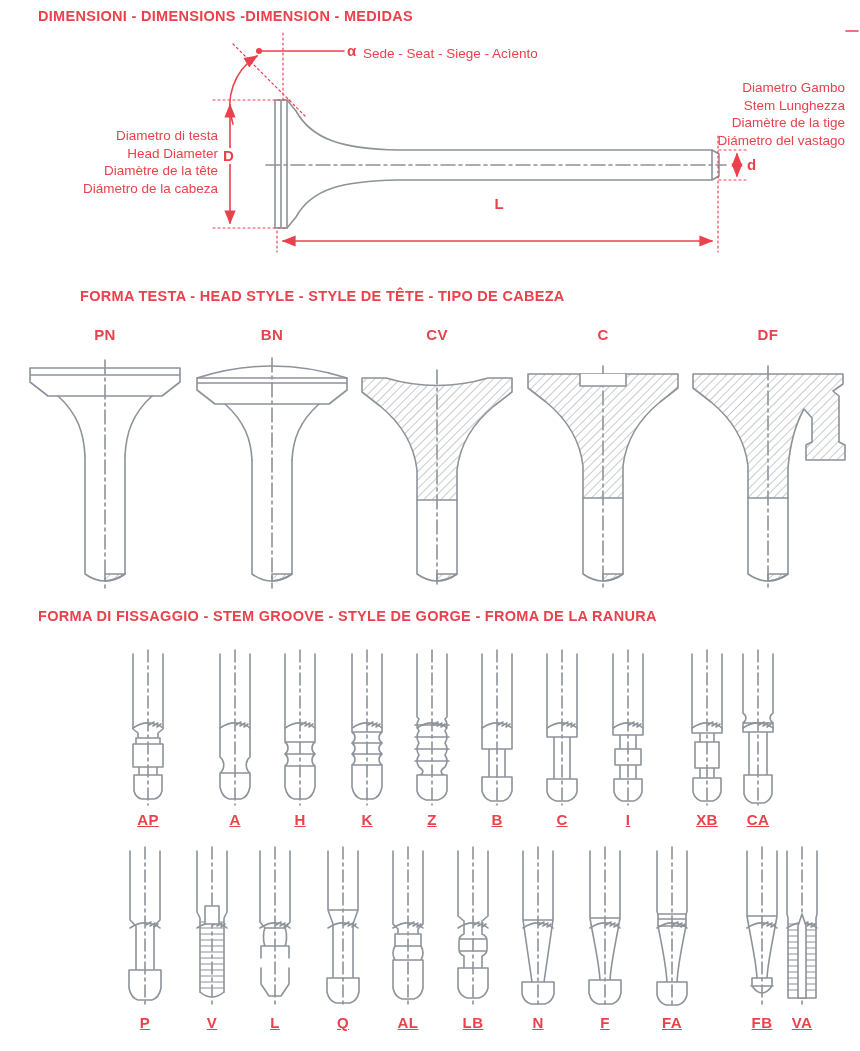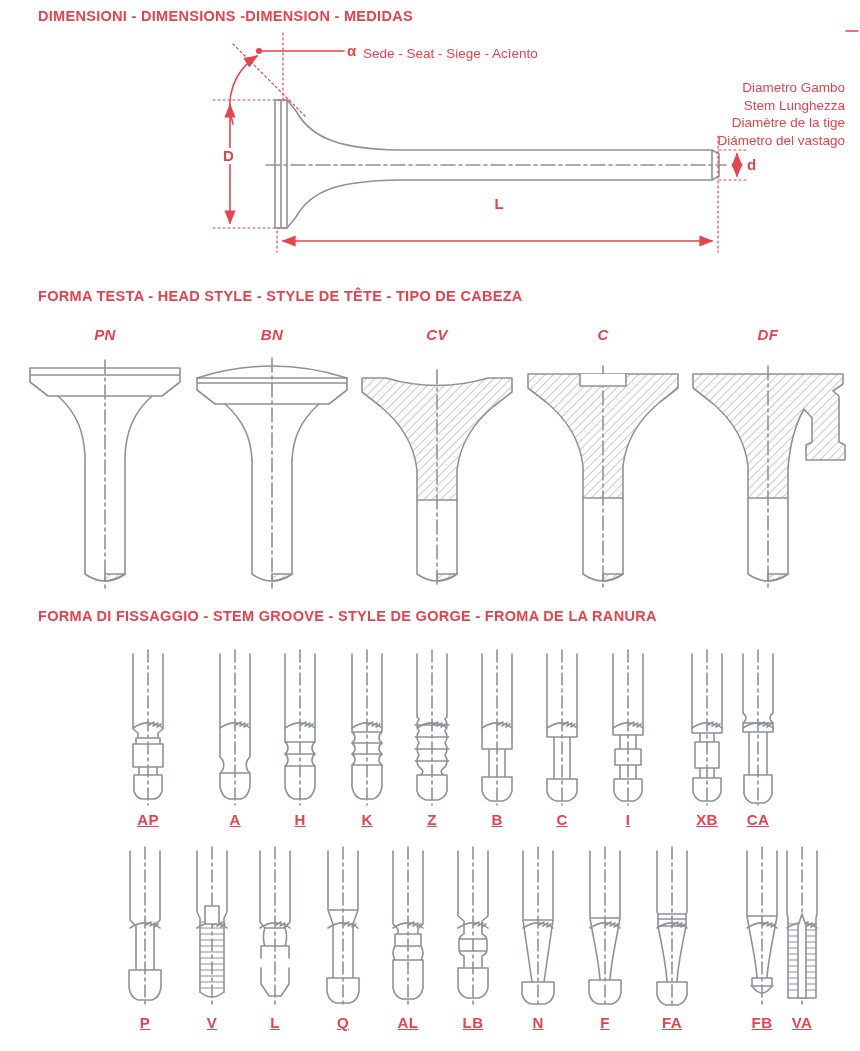--- a/index.html
+++ b/index.html
@@ -6,21 +6,21 @@
   #page{position:relative;width:860px;height:1051px;background:#fff;overflow:hidden;
         font-family:"Liberation Sans","DejaVu Sans",sans-serif;}
   .sec-title{position:absolute;left:38px;color:#e9424d;font-size:14.5px;font-weight:700;
              letter-spacing:.3px;white-space:nowrap;}
   .ann{position:absolute;color:#e9424d;font-size:13.5px;font-weight:500;line-height:17.5px;
        white-space:nowrap;}
   .ann.right{text-align:right;}
   .dim-sym{position:absolute;color:#e9424d;font-size:15px;font-weight:700;background:#fff;
            padding:0 2px;line-height:16px;}
   .fig-label{color:#e9424d;font-size:15px;font-weight:700;text-align:center;letter-spacing:.4px;}
-  .head-row{position:absolute;top:326px;left:0;width:860px;height:268px;font-style:italic;}
+  .head-row{position:absolute;top:326px;left:0;width:860px;height:268px;}
   .head-fig{position:absolute;top:0;width:166px;}
   .head-fig .fig-label{height:19px;margin-bottom:3px;}
   .groove-row{position:absolute;left:0;width:860px;}
   #row1{top:645px;height:188px;}
   #row2{top:842px;height:194px;}
   .stem-fig{position:absolute;top:0;width:64px;}
   .stem-fig .fig-label{margin-top:4px;text-decoration:underline;}
   svg.linework{stroke:#8d939a;fill:none;stroke-width:1.6;stroke-linecap:round;stroke-linejoin:round;display:block;}
   #dim-svg{position:absolute;top:0;left:0;}
   #symbol-defs{position:absolute;width:0;height:0;}
@@ -210,33 +210,39 @@
       <path d="M233,124 A58,58 0 0 1 257,56" marker-end="url(#ah)"></path>
       <line x1="259" y1="51" x2="344" y2="51"></line>
       <circle cx="259" cy="51" r="3" fill="#e9424d" stroke="none"></circle>
       <line x1="846" y1="31" x2="858" y2="31"></line>
     </g>
   </svg>
 
   <div class="dim-sym" style="left:345px;top:43px;background:transparent;">α</div>
   <div class="ann" style="left:363px;top:45px;">Sede - Seat - Siege - Acìento</div>
 
+  <div class="ann right" style="right:642px;top:127px;">
+    <div>Diametro di testa</div>
+    <div>Head Diameter</div>
+    <div>Diamètre de la tête</div>
+    <div>Diámetro de la cabeza</div>
+  </div>
   <div class="dim-sym" style="left:221px;top:148px;">D</div>
 
   <div class="ann right" style="right:15px;top:79px;">
     <div>Diametro Gambo</div>
     <div>Stem Lunghezza</div>
     <div>Diamètre de la tige</div>
     <div>Diámetro del vastago</div>
   </div>
   <div class="dim-sym" style="left:745px;top:157px;background:transparent;">d</div>
 
   <div class="dim-sym" style="left:480px;top:196px;width:34px;text-align:center;background:transparent;">L</div>
 
-  <div class="sec-title" style="top:288px;">FORMA TESTA - HEAD STYLE - STYLE DE TÊTE - TIPO DE CABEZA</div>
+  <div class="sec-title" style="top:288px;margin-left:42px;">FORMA TESTA - HEAD STYLE - STYLE DE TÊTE - TIPO DE CABEZA</div>
 
   <div class="head-row">
     <div class="head-fig" style="left:22px">
       <div class="fig-label">PN</div>
       <svg class="linework" width="166" height="245" viewBox="0 0 166 245">
           <use href="#head-pn"></use>
         </svg>
     </div>
     <div class="head-fig" style="left:189px">
       <div class="fig-label">BN</div>

